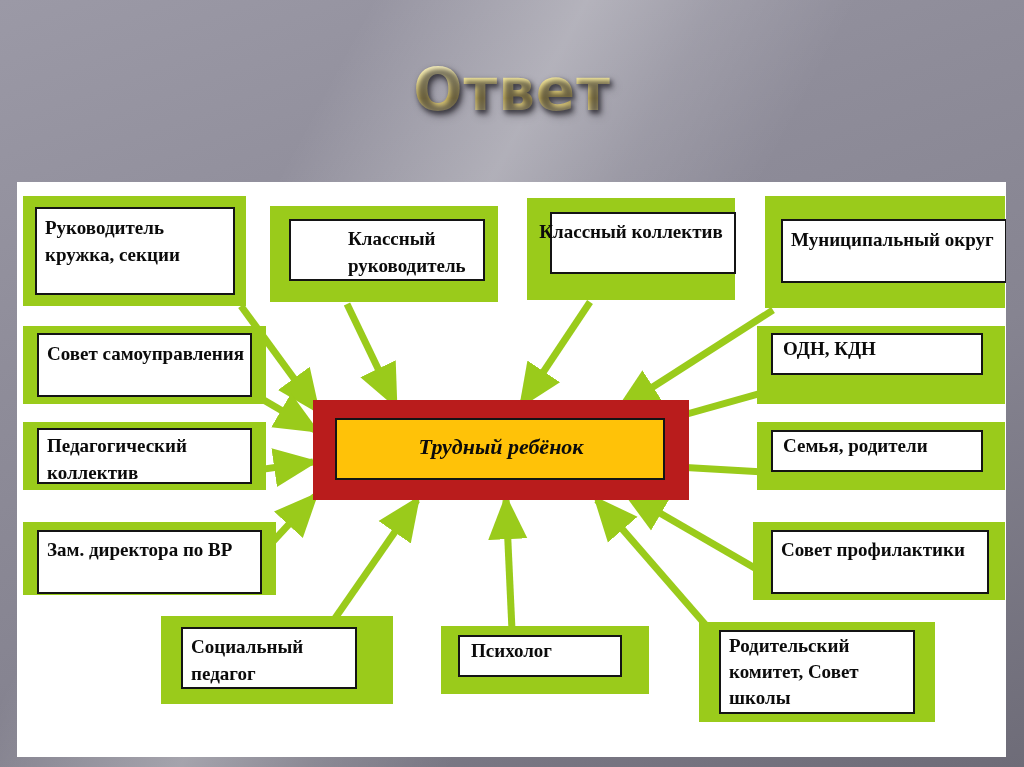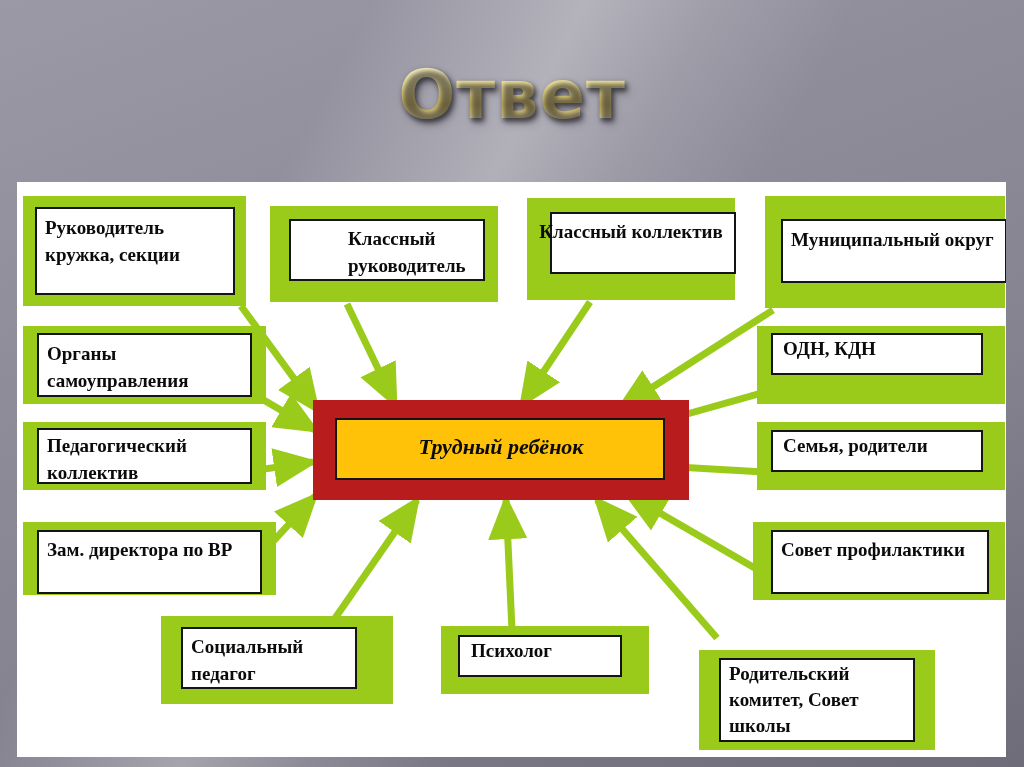--- a/index.html
+++ b/index.html
@@ -31,21 +31,21 @@
   #title-wrap {
     position: absolute;
     left: 0;
     top: 56px;
     width: 1024px;
     text-align: center;
   }
   #title {
     display: inline-block;
     font-family: "DejaVu Sans", sans-serif;
-    font-size: 67px;
+    font-size: 58px;
     font-weight: 700;
     letter-spacing: 1px;
     background: linear-gradient(180deg, #fdf8da 0%, #efe39a 34%, #c9b45e 62%, #e8dca2 88%, #bda455 100%);
     -webkit-background-clip: text;
     background-clip: text;
     color: transparent;
     -webkit-text-fill-color: transparent;
     text-shadow: 2px 3px 4px rgba(30,28,34,0.55);
     filter: drop-shadow(2px 3px 3px rgba(25,23,30,0.5));
   }
@@ -170,21 +170,21 @@
       </g>
     </svg>
 
     <div class="node" style="left:6px;  top:14px;  width:223px; height:110px;">
       <div class="inner" style="left:12px; top:11px; width:200px; height:88px;"></div>
       <div class="txt" style="left:22px; top:18px; width:190px;">Руководитель кружка, секции</div>
     </div>
 
     <div class="node" style="left:6px;  top:144px; width:243px; height:78px;">
       <div class="inner" style="left:14px; top:7px; width:215px; height:64px;"></div>
-      <div class="txt" style="left:24px; top:14px; width:200px;">Органы самоуправления</div>
+      <div class="txt" style="left:24px; top:14px; width:200px;">Совет самоуправления</div>
     </div>
 
     <div class="node" style="left:6px;  top:240px; width:243px; height:68px;">
       <div class="inner" style="left:14px; top:6px; width:215px; height:56px;"></div>
       <div class="txt" style="left:24px; top:10px; width:200px;">Педагогический коллектив</div>
     </div>
 
     <div class="node" style="left:6px;  top:340px; width:253px; height:73px;">
       <div class="inner" style="left:14px; top:8px; width:225px; height:64px;"></div>
       <div class="txt" style="left:24px; top:14px; width:205px;">Зам. директора по ВР</div>
@@ -223,21 +223,21 @@
     <div class="node" style="left:144px; top:434px; width:232px; height:88px;">
       <div class="inner" style="left:20px; top:11px; width:176px; height:62px;"></div>
       <div class="txt" style="left:30px; top:17px; width:172px;">Социальный педагог</div>
     </div>
 
     <div class="node" style="left:424px; top:444px; width:208px; height:68px;">
       <div class="inner" style="left:17px; top:9px; width:164px; height:42px;"></div>
       <div class="txt" style="left:30px; top:11px; width:170px;">Психолог</div>
     </div>
 
-    <div class="node" style="left:682px; top:440px; width:236px; height:100px;margin-top:28px;">
+    <div class="node" style="left:682px; top:440px; width:236px; height:100px;">
       <div class="inner" style="left:20px; top:8px; width:196px; height:84px;"></div>
       <div class="txt" style="left:30px; top:11px; width:190px; line-height:26px;">Родительский комитет, Совет школы</div>
     </div>
 
     <div id="center-node" style="left:296px; top:218px; width:376px; height:100px;">
       <div class="inner" style="left:22px; top:18px; width:330px; height:62px;"></div>
       <div class="txt" style="top:32px;">Трудный ребёнок</div>
     </div>
 
   </div>

